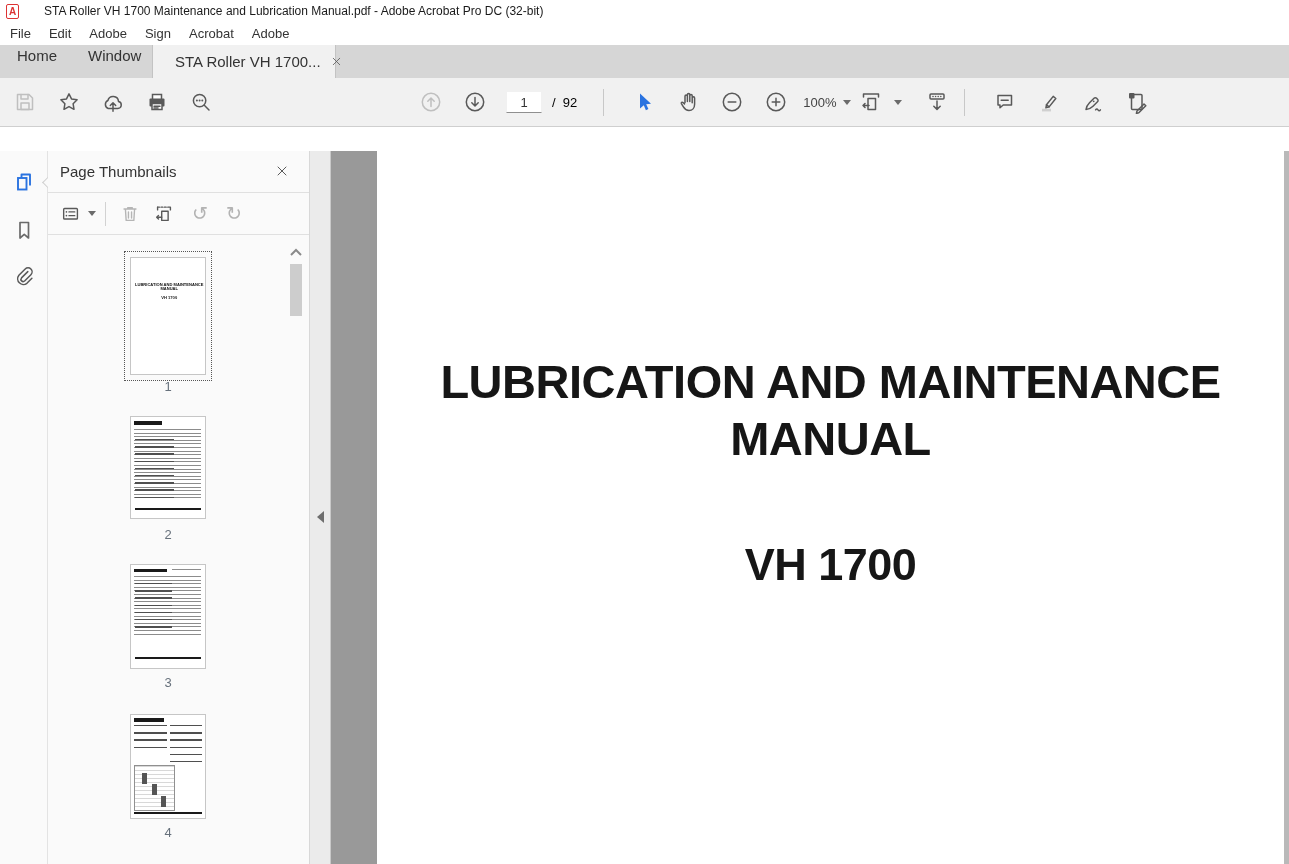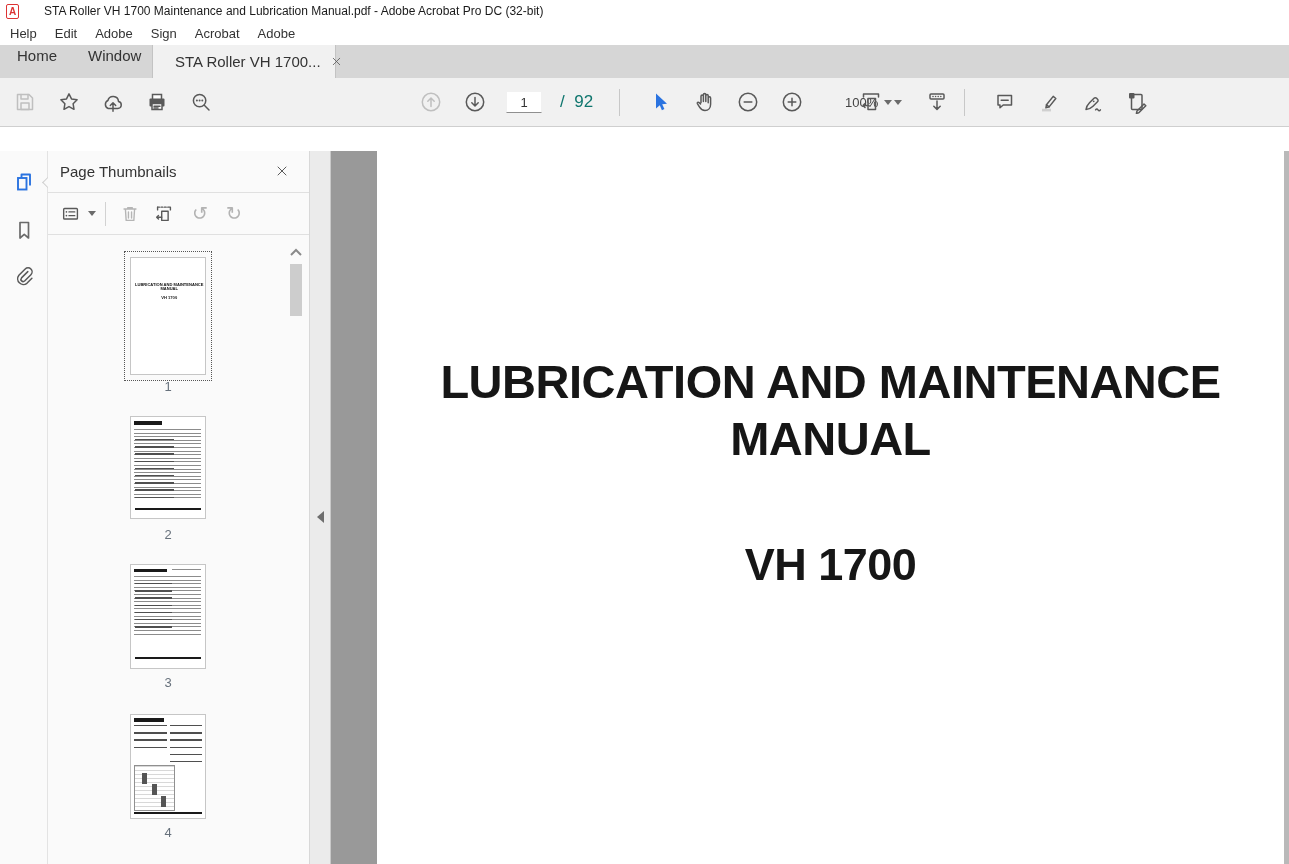--- a/index.html
+++ b/index.html
@@ -34,22 +34,22 @@
   .tb-center { left:414px; gap:10px; }
   .tb-right { left:854px; }
   .icon-btn { width:34px; height:34px; display:flex; align-items:center; justify-content:center; border-radius:3px; }
   .icon-btn svg { width:24px; height:24px; }
   svg .st { fill:none; stroke:#595959; stroke-width:1.5; stroke-linecap:round; stroke-linejoin:round; }
   svg .fl { fill:#595959; stroke:none; }
   .disabled svg .st { stroke:#bfbfbf; }
   .grayed svg .st { stroke:#b5b5b5; }
   .vdivider { width:1px; height:27px; background:#c8c8c8; margin:0 3px; }
   .page-input { width:36px; height:22px; margin-left:4px; background:#fff; border:1px solid #f1f1f1; border-bottom:1.5px solid #8f8f8f; text-align:center; font-size:13px; color:#333; font-family:inherit; }
-  .page-total { font-size:17px; color:#0f766e; margin-left:8px; white-space:nowrap; }
-  .zoom-box { display:flex; align-items:center; margin-left:26px; font-size:13px; color:#444; }
+  .page-total { font-size:13px; color:#000000; margin-left:0; white-space:nowrap; }
+  .zoom-box { display:flex; align-items:center; margin-left:0; font-size:13px; color:#444; }
   .caret { width:0; height:0; border-left:4px solid transparent; border-right:4px solid transparent; border-top:5px solid #6b6b6b; margin-left:6px; }
   .m16 { margin-left:16px; } .m18 { margin-left:18px; } .m20 { margin-left:20px; } .m10 { margin-left:10px; }
 
   
   .bodywrap { position:absolute; left:0; top:127px; width:1289px; height:737px;margin-top:24px; }
 
   
   .rail { position:absolute; left:0; top:0; width:48px; height:100%; background:#fafafa; border-right:1px solid #e3e3e3; }
   .rail .icon-btn { position:absolute; left:7px; }
   .rail-notch { position:absolute; left:44px; top:27px; width:9px; height:9px; background:#fafafa; border-left:1px solid #cfcfcf; border-bottom:1px solid #cfcfcf; transform:rotate(45deg); }
@@ -102,21 +102,21 @@
 <body>
 
 <div id="app">
 
   <div class="titlebar">
     <div class="pdf-appicon"></div>
     <span class="wtitle">STA Roller VH 1700 Maintenance and Lubrication Manual.pdf - Adobe Acrobat Pro DC (32-bit)</span>
   </div>
 
   <div class="menubar">
-    <span>Help</span>
+    <span>File</span>
     <span>Edit</span>
     <span>Adobe</span>
     <span>Sign</span>
     <span>Acrobat</span>
     <span>Adobe</span>
   </div>
 
   <div class="tabbar">
     <div class="tab-plain tab-home">Home</div>
     <div class="tab-plain tab-tools">Window</div>

